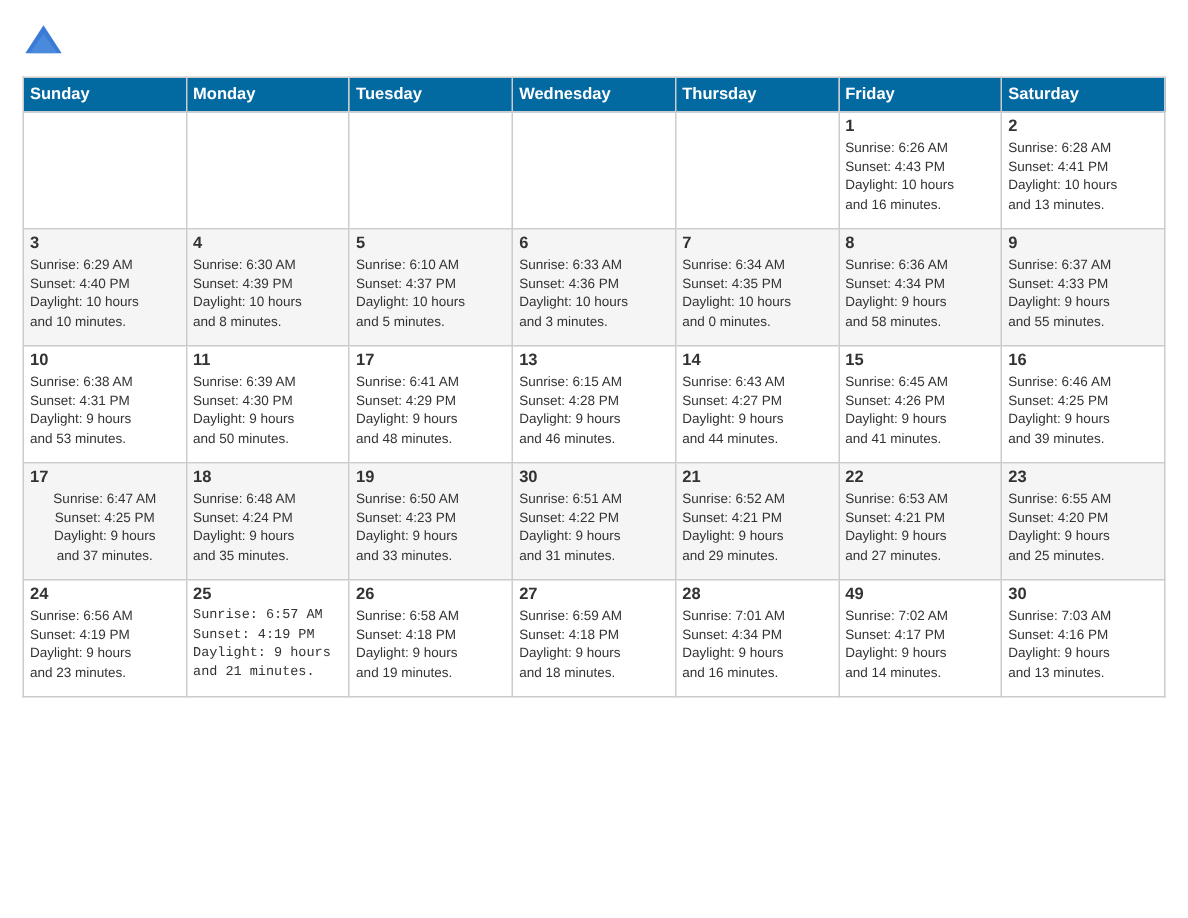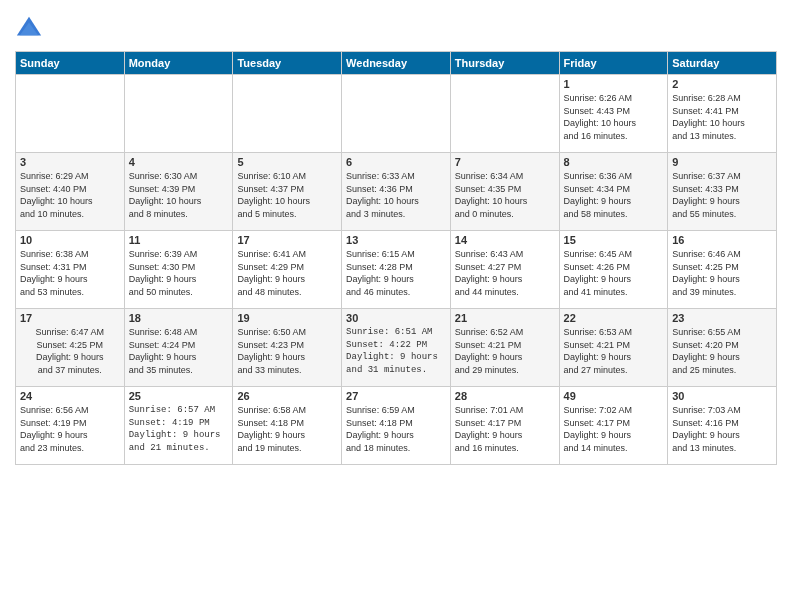--- a/index.html
+++ b/index.html
@@ -273,21 +273,21 @@
           </td>
           <td>
             <span class="day-num">19</span>
             <div class="day-info" style="white-space: pre-line;">Sunrise: 6:50 AM
 Sunset: 4:23 PM
 Daylight: 9 hours
 and 33 minutes.</div>
           </td>
           <td>
             <span class="day-num">30</span>
-            <div class="day-info" style="white-space: pre-line; font-family: Liberation Mono, monospace;">Sunrise: 6:51 AM
+            <div class="day-info" style="white-space: pre-line;">Sunrise: 6:51 AM
 Sunset: 4:22 PM
 Daylight: 9 hours
 and 31 minutes.</div>
           </td>
           <td>
             <span class="day-num">21</span>
             <div class="day-info" style="white-space: pre-line;">Sunrise: 6:52 AM
 Sunset: 4:21 PM
 Daylight: 9 hours
 and 29 minutes.</div>
@@ -332,21 +332,21 @@
           <td>
             <span class="day-num">27</span>
             <div class="day-info" style="white-space: pre-line;">Sunrise: 6:59 AM
 Sunset: 4:18 PM
 Daylight: 9 hours
 and 18 minutes.</div>
           </td>
           <td>
             <span class="day-num">28</span>
             <div class="day-info" style="white-space: pre-line;">Sunrise: 7:01 AM
-Sunset: 4:17 PM
+Sunset: 4:34 PM
 Daylight: 9 hours
 and 16 minutes.</div>
           </td>
           <td>
             <span class="day-num">49</span>
             <div class="day-info" style="white-space: pre-line;">Sunrise: 7:02 AM
 Sunset: 4:17 PM
 Daylight: 9 hours
 and 14 minutes.</div>
           </td>

